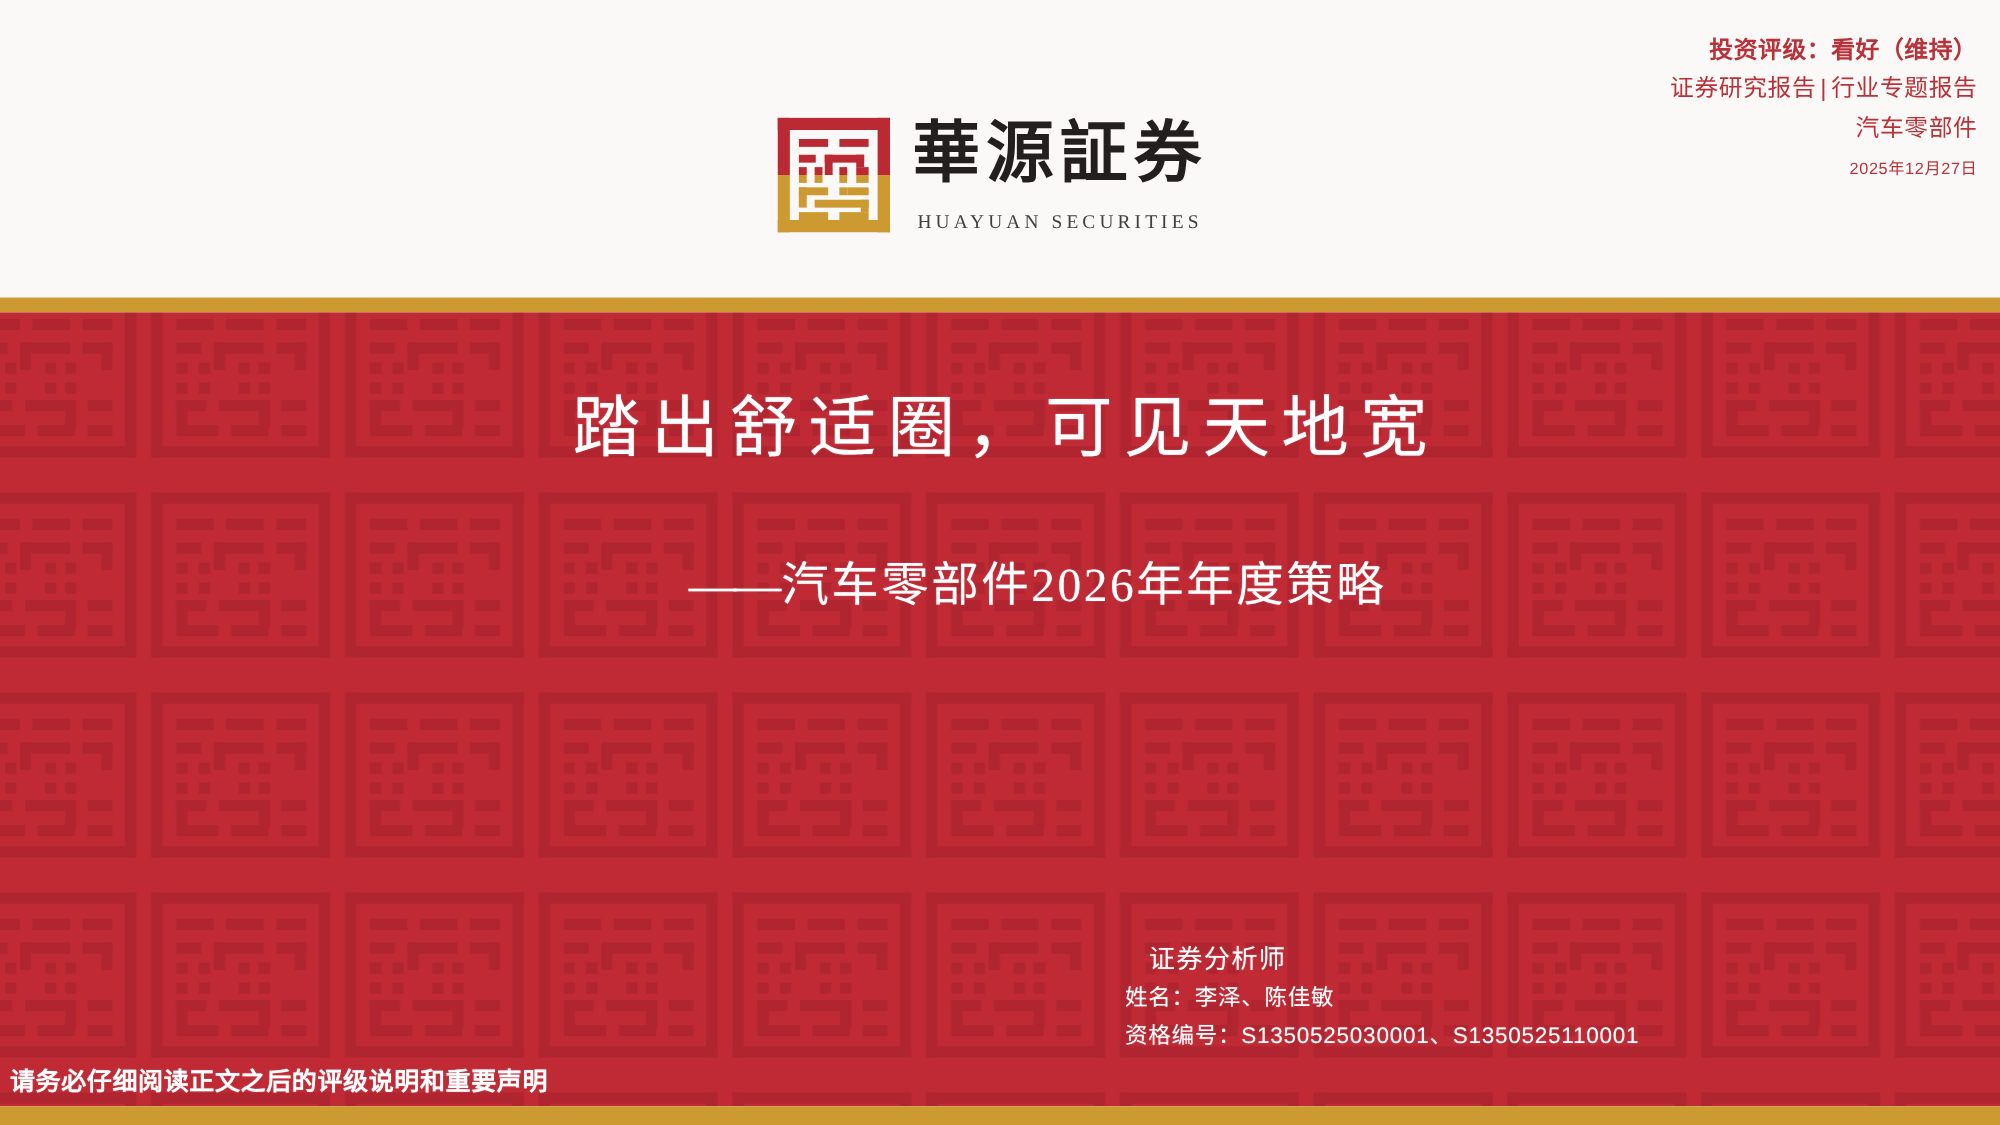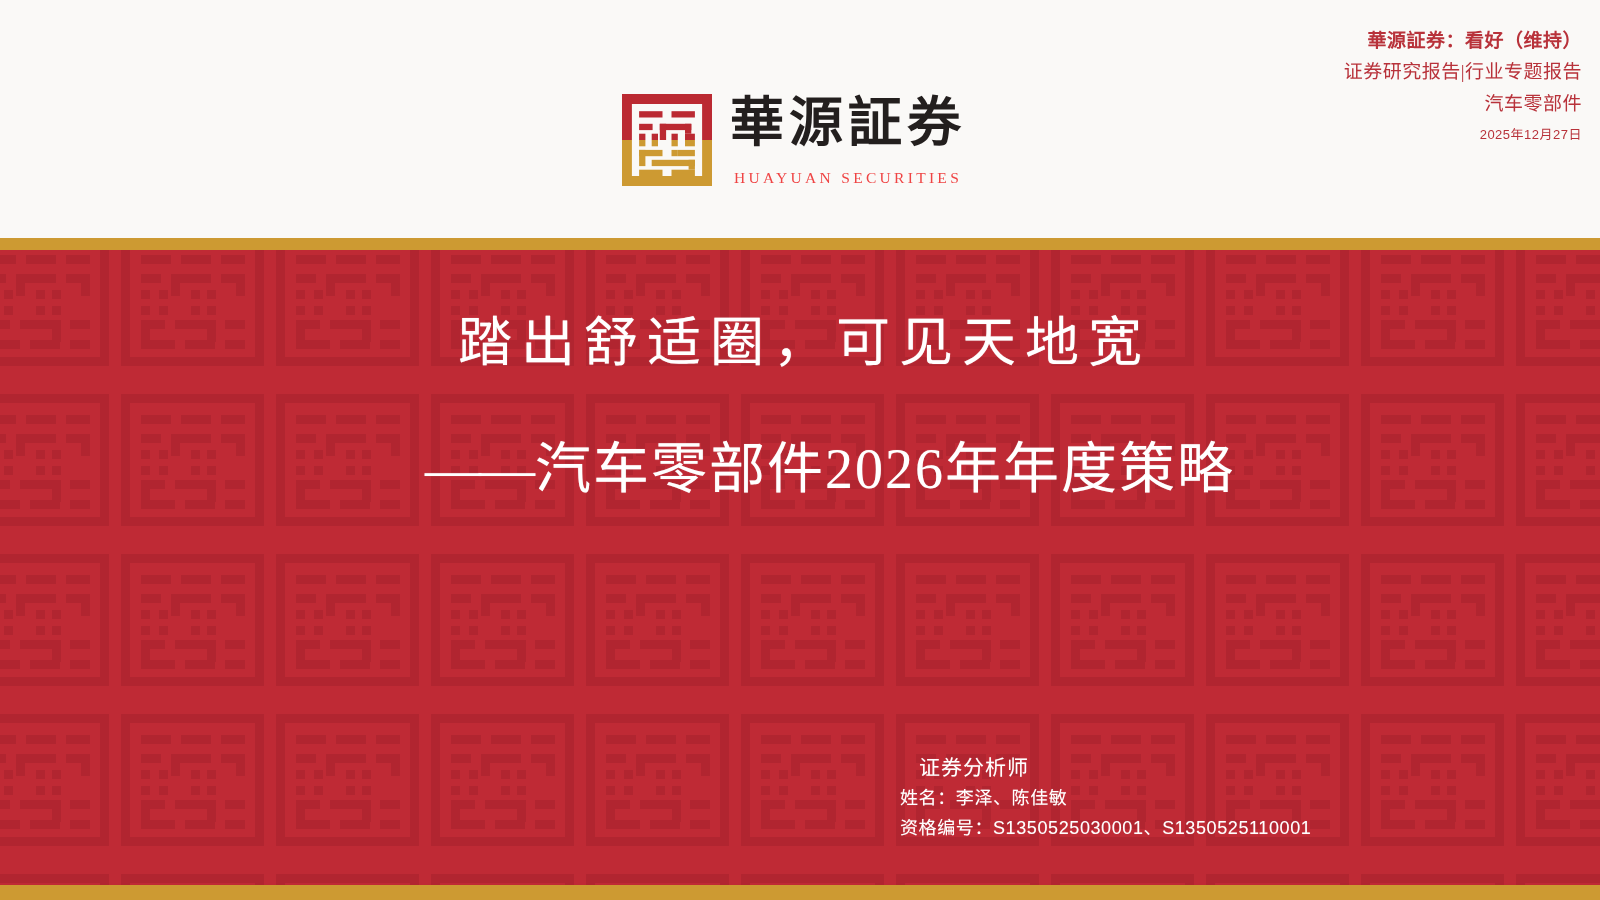--- a/index.html
+++ b/index.html
@@ -61,21 +61,21 @@
     color: #231f1e;
     white-space: nowrap;
   }
   .logo-en {
     margin-top: 15px;
     font-family: "Liberation Serif", "DejaVu Serif", serif;
     font-size: 15.5px;
     line-height: 18px;
     font-weight: 400;
     letter-spacing: 3.3px;
-    color: #ef4444;
+    color: #404040;
     white-space: nowrap;
     padding-left: 4px;
   }
 
   
   .header-meta {
     position: absolute;
     right: 18px;
     top: 26px;
     text-align: right;
@@ -87,20 +87,21 @@
     font-weight: 700;
     letter-spacing: 0.5px;
     white-space: nowrap;
   }
   .meta-kind {
     font-size: 19px;
     line-height: 32px;
     font-weight: 400;
     letter-spacing: 0.5px;
     white-space: nowrap;
+    font-family: Liberation Mono, monospace;
   }
   .meta-sector {
     font-size: 19px;
     line-height: 32px;
     font-weight: 400;
     letter-spacing: 0.5px;
     white-space: nowrap;
   }
   .meta-date {
     font-size: 13px;
@@ -165,21 +166,21 @@
     text-shadow: 0 0 1px rgba(255,255,255,0.55);
     white-space: nowrap;
   }
   .sub-title {
     position: absolute;
     left: 0;
     top: 190px;
     width: 1600px;
     text-align: center;
     color: #ffffff;
-    font-size: 56px;
+    font-size: 38px;
     line-height: 58px;
     font-weight: 400;
     letter-spacing: 2px;
     font-family: "Liberation Serif", "DejaVu Serif", serif;
     text-shadow: 0 0 1px rgba(255,255,255,0.45);
     white-space: nowrap;
     padding-left: 60px;
     box-sizing: border-box;
   }
   .sub-title .dash {
@@ -280,21 +281,21 @@
           <rect x="55" y="84" width="26" height="7"></rect>
         </g>
       </svg>
       <div class="logo-text-wrap">
         <div class="logo-cn">華源証券</div>
         <div class="logo-en">HUAYUAN SECURITIES</div>
       </div>
     </div>
 
     <div class="header-meta">
-      <div class="meta-rating">華源証券：看好（维持）</div>
+      <div class="meta-rating">投资评级：看好（维持）</div>
       <div class="meta-kind">证券研究报告|行业专题报告</div>
       <div class="meta-sector">汽车零部件</div>
       <div class="meta-date">2025年12月27日</div>
     </div>
 
   </div>
 
   <div class="gold-rule-top"></div>
 
   <div class="body-red">
@@ -351,18 +352,19 @@
       <div class="main-title">踏出舒适圈，可见天地宽</div>
       <div class="sub-title"><span class="dash">——</span><span>汽车零部件2026年年度策略</span></div>
     </div>
 
     <div class="analyst-block">
       <div class="a-head">证券分析师</div>
       <div class="a-line">姓名：李泽、陈佳敏</div>
       <div class="a-line">资格编号：S1350525030001、S1350525110001</div>
     </div>
 
+    <div class="disclaimer">请务必仔细阅读正文之后的评级说明和重要声明</div>
 
   </div>
 
   <div class="gold-rule-bottom"></div>
 
 </div>
 
 </body></html>

